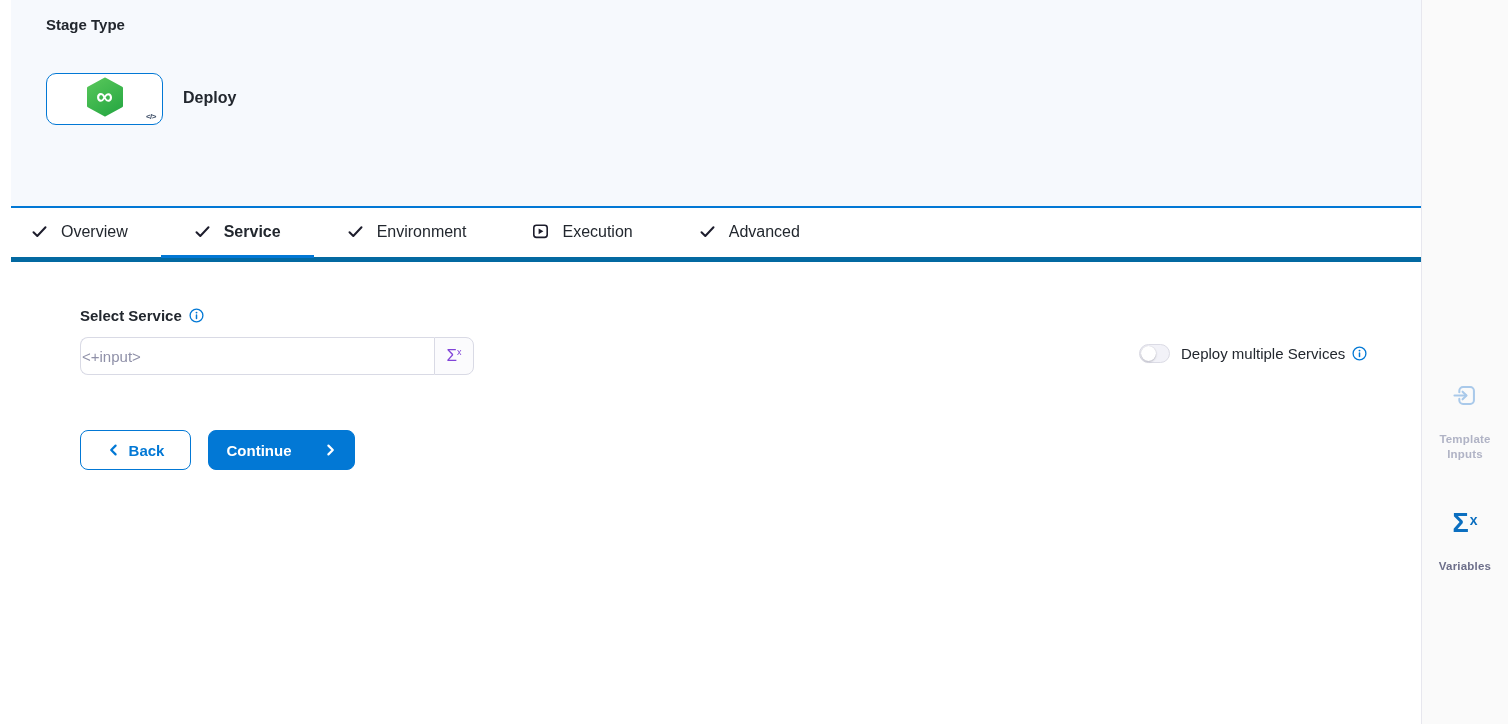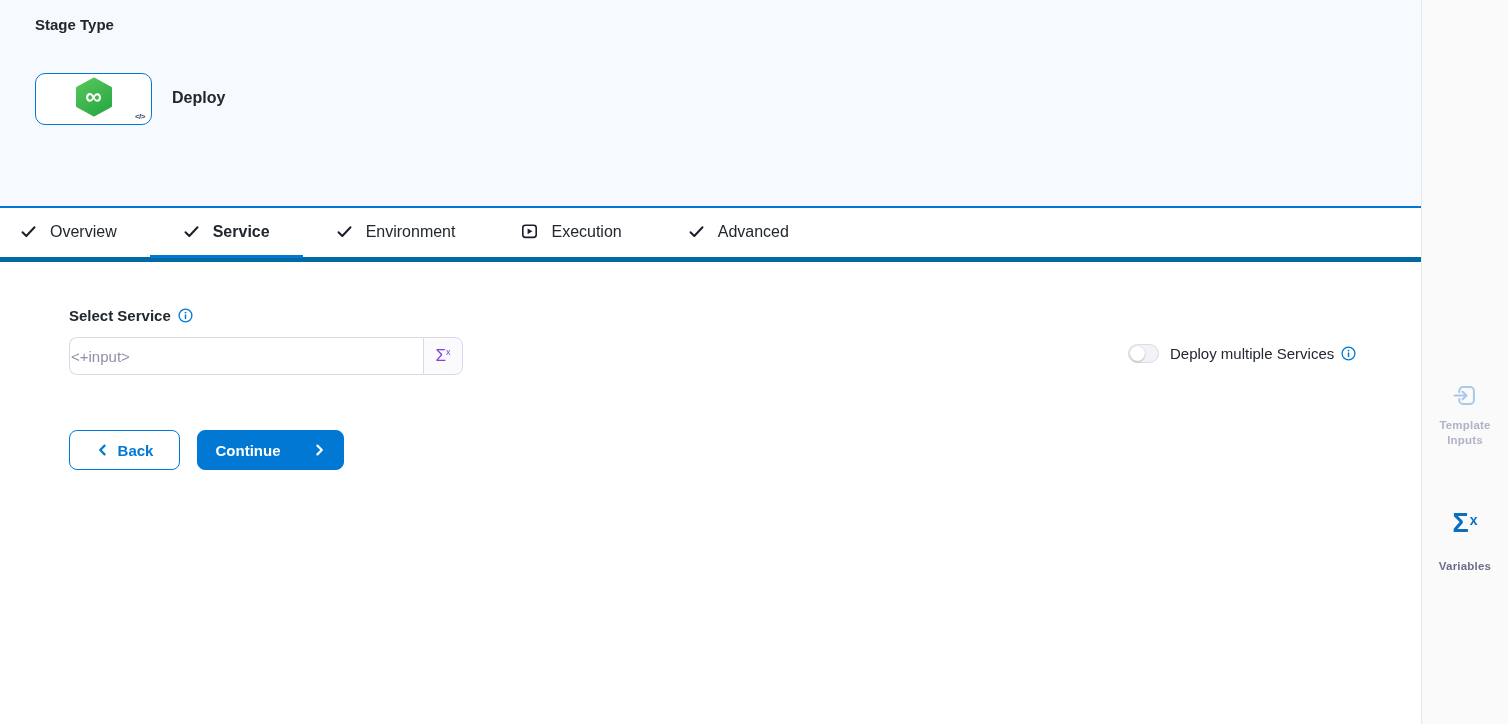--- a/index.html
+++ b/index.html
@@ -1,20 +1,20 @@
 <!DOCTYPE html>
 <html><head>
 <meta charset="utf-8">
 <style>
   * { margin:0; padding:0; box-sizing:border-box; }
   html,body { width:1508px; height:724px; font-family:"Liberation Sans", sans-serif; background:#fff; }
   .app { position:relative; width:1508px; height:724px; overflow:hidden; background:#fff; }
 
   
-  .main { position:absolute; left:0; top:0; width:1421px; height:724px; background:#fff; }
+  .main { position:absolute; left:11px; top:0; width:1421px; height:724px; background:#fff; }
 
   .stage-panel { position:absolute; left:0; top:0; width:100%; height:208px;
                  background:#f6f9fd; border-bottom:2px solid #0278d5; }
   .stage-title { position:absolute; left:35px; top:16px; font-size:15px; font-weight:700; color:#22272e; }
   .stage-card { position:absolute; left:35px; top:73px; width:117px; height:52px;
                 background:#fff; border:1.6px solid #0278d5; border-radius:10px; cursor:pointer; }
   .stage-card .hex { position:absolute; left:50%; top:50%; transform:translate(-50%,-50%); }
   .hex-glyph { position:absolute; left:0; top:0; width:40px; height:40px; display:flex;
                align-items:center; justify-content:center; color:#fff; font-size:23px; font-weight:700;
                line-height:1; padding-bottom:2px; }
@@ -61,21 +61,21 @@
 
   
   .rail { position:absolute; left:1421px; top:0; width:87px; height:724px;
           background:#fafafa; border-left:1px solid #e7e7ee; }
   .rail-item { position:absolute; left:0; width:100%; display:flex; flex-direction:column;
                align-items:center; cursor:pointer; text-align:center; }
   .rail-item.template { top:382px; }
   .rail-item.variables { top:510px; }
   .rail-label { font-size:11.5px; font-weight:700; letter-spacing:.2px; line-height:1.3;
                 padding:0 10px; }
-  .rail-item.template .rail-label { color:#b0b3c5; margin-top:9px; }
+  .rail-item.template .rail-label { color:#b0b3c5; margin-top:23px; }
   .rail-item.variables .rail-label { color:#6d6f8a; margin-top:22px; }
   .sigma-x-icon { color:#0b6fc0; display:flex; align-items:flex-start; line-height:1; }
   .sigma-x-icon .sigma { font-size:27px; font-weight:700; }
   .sigma-x-icon .x { font-size:14px; font-weight:700; margin-top:3px; margin-left:1px; }
 </style>
 </head>
 <body>
 
 <div class="app">
 

